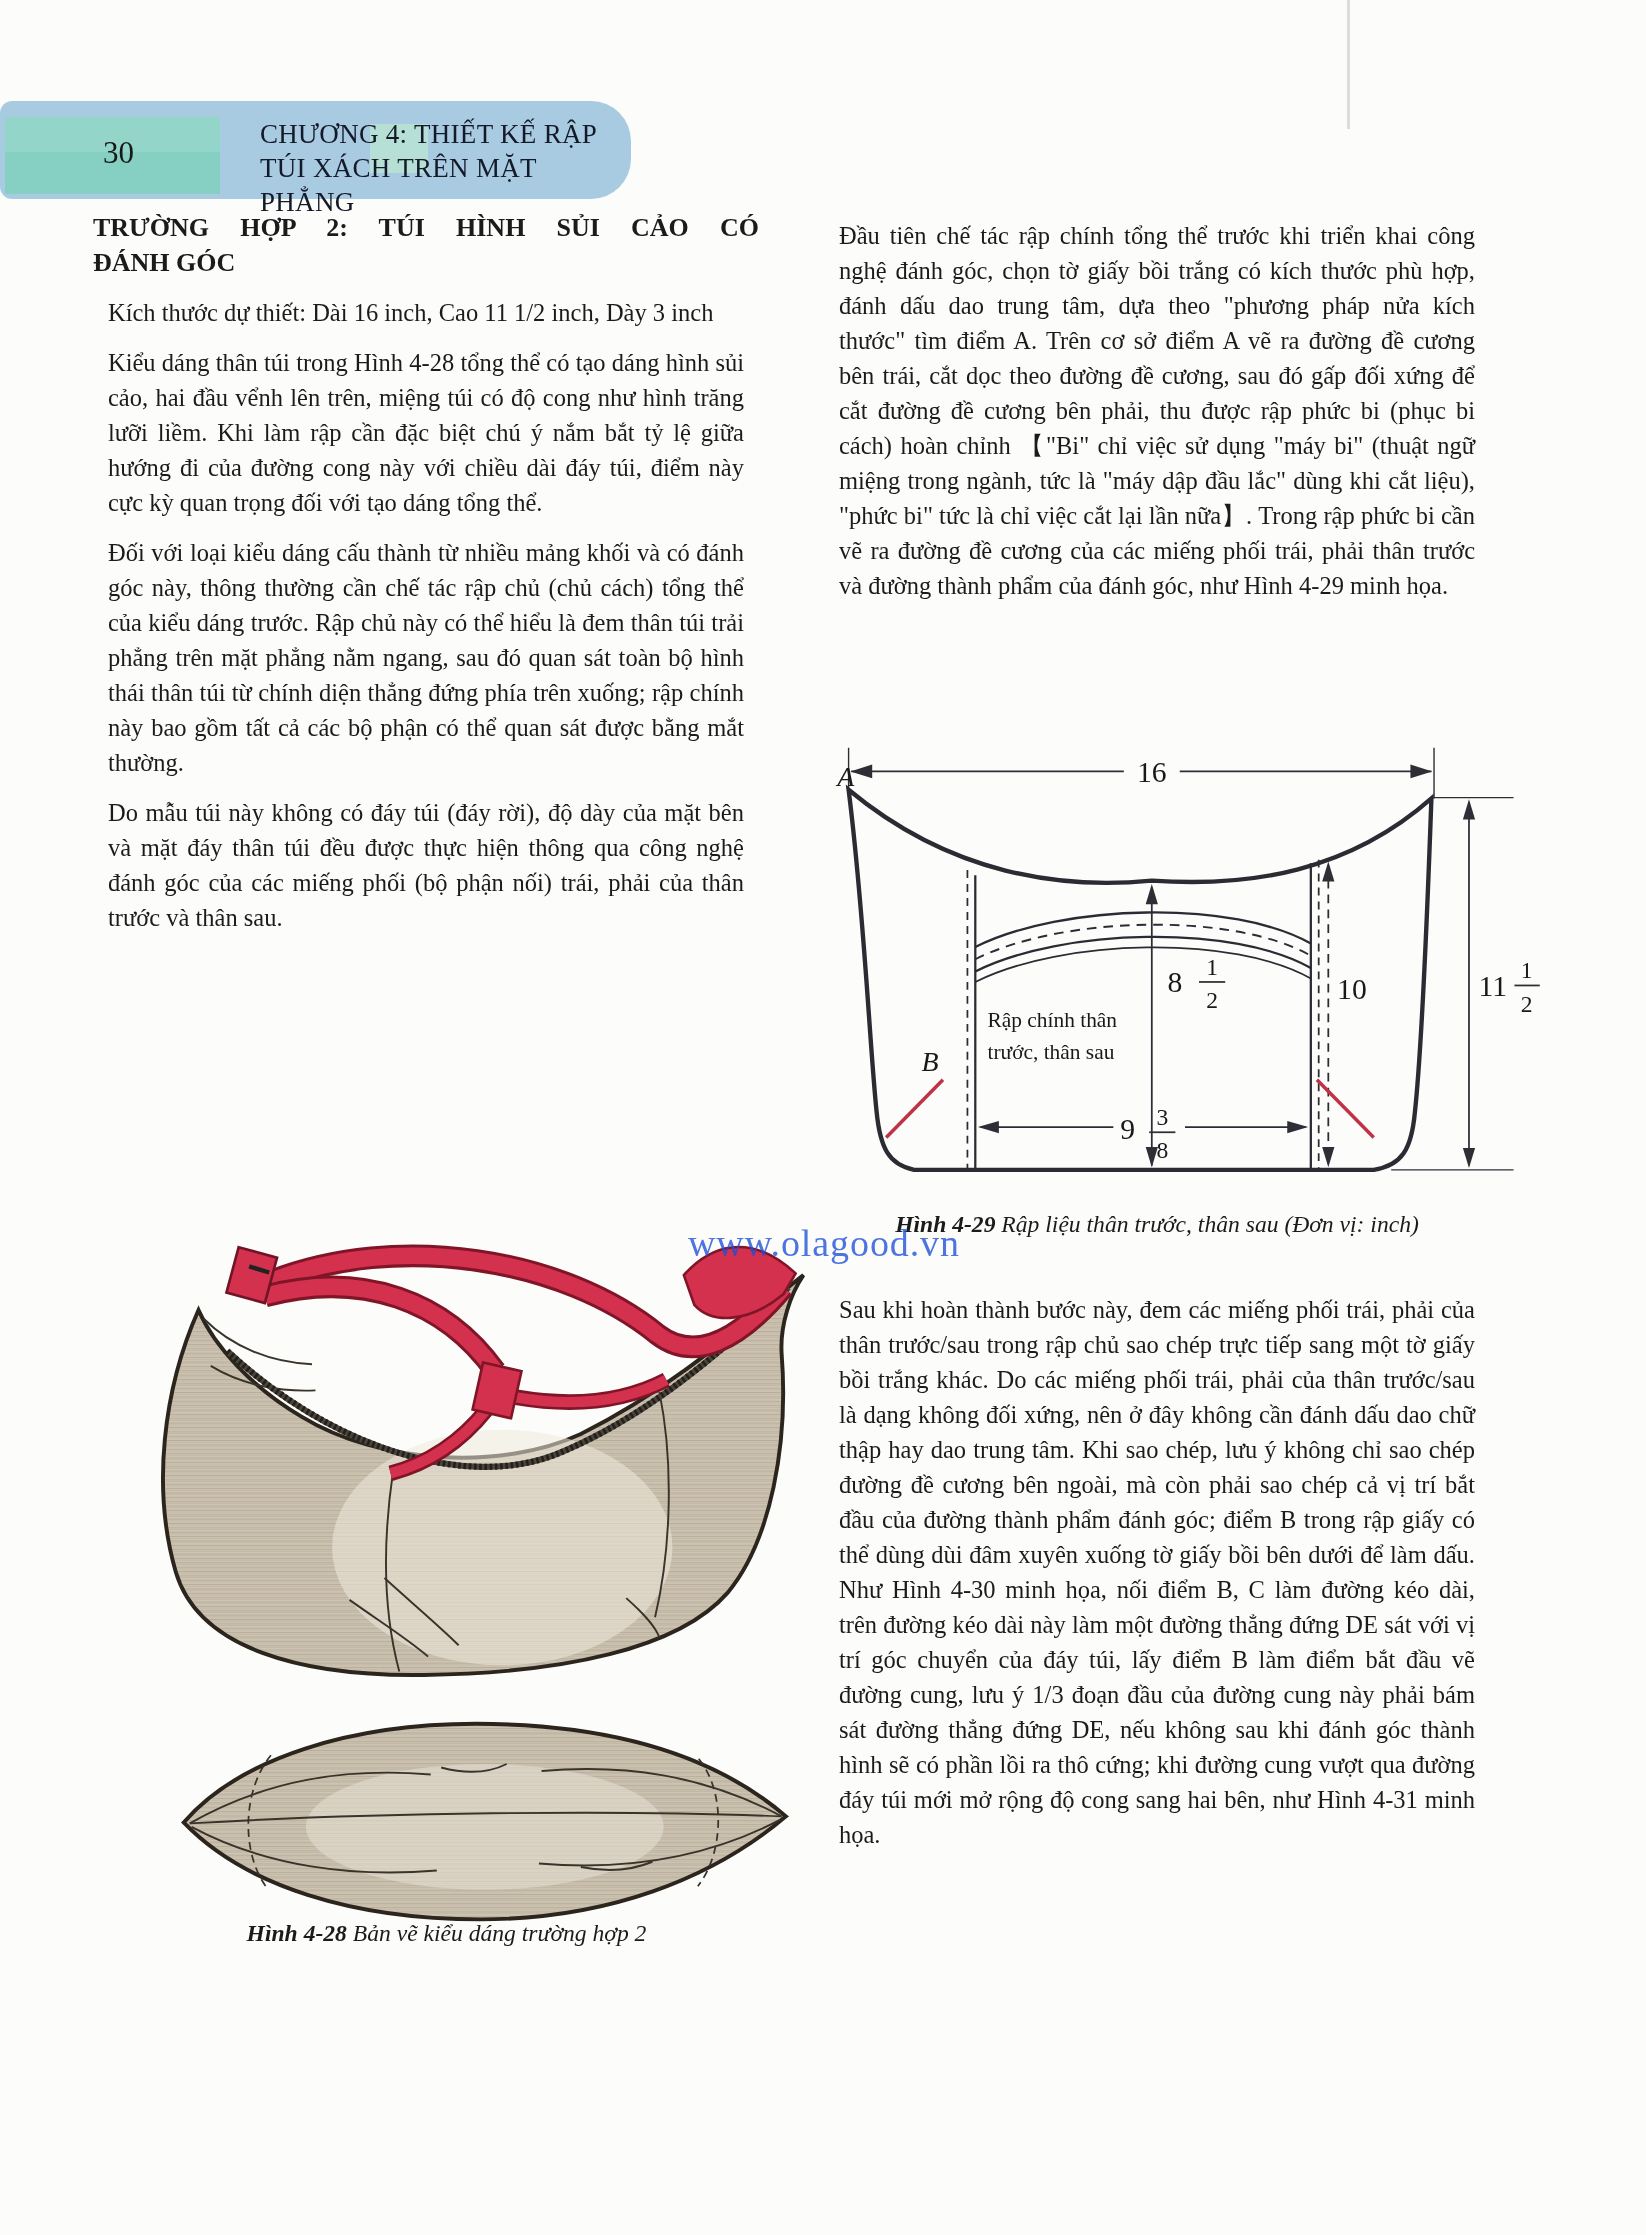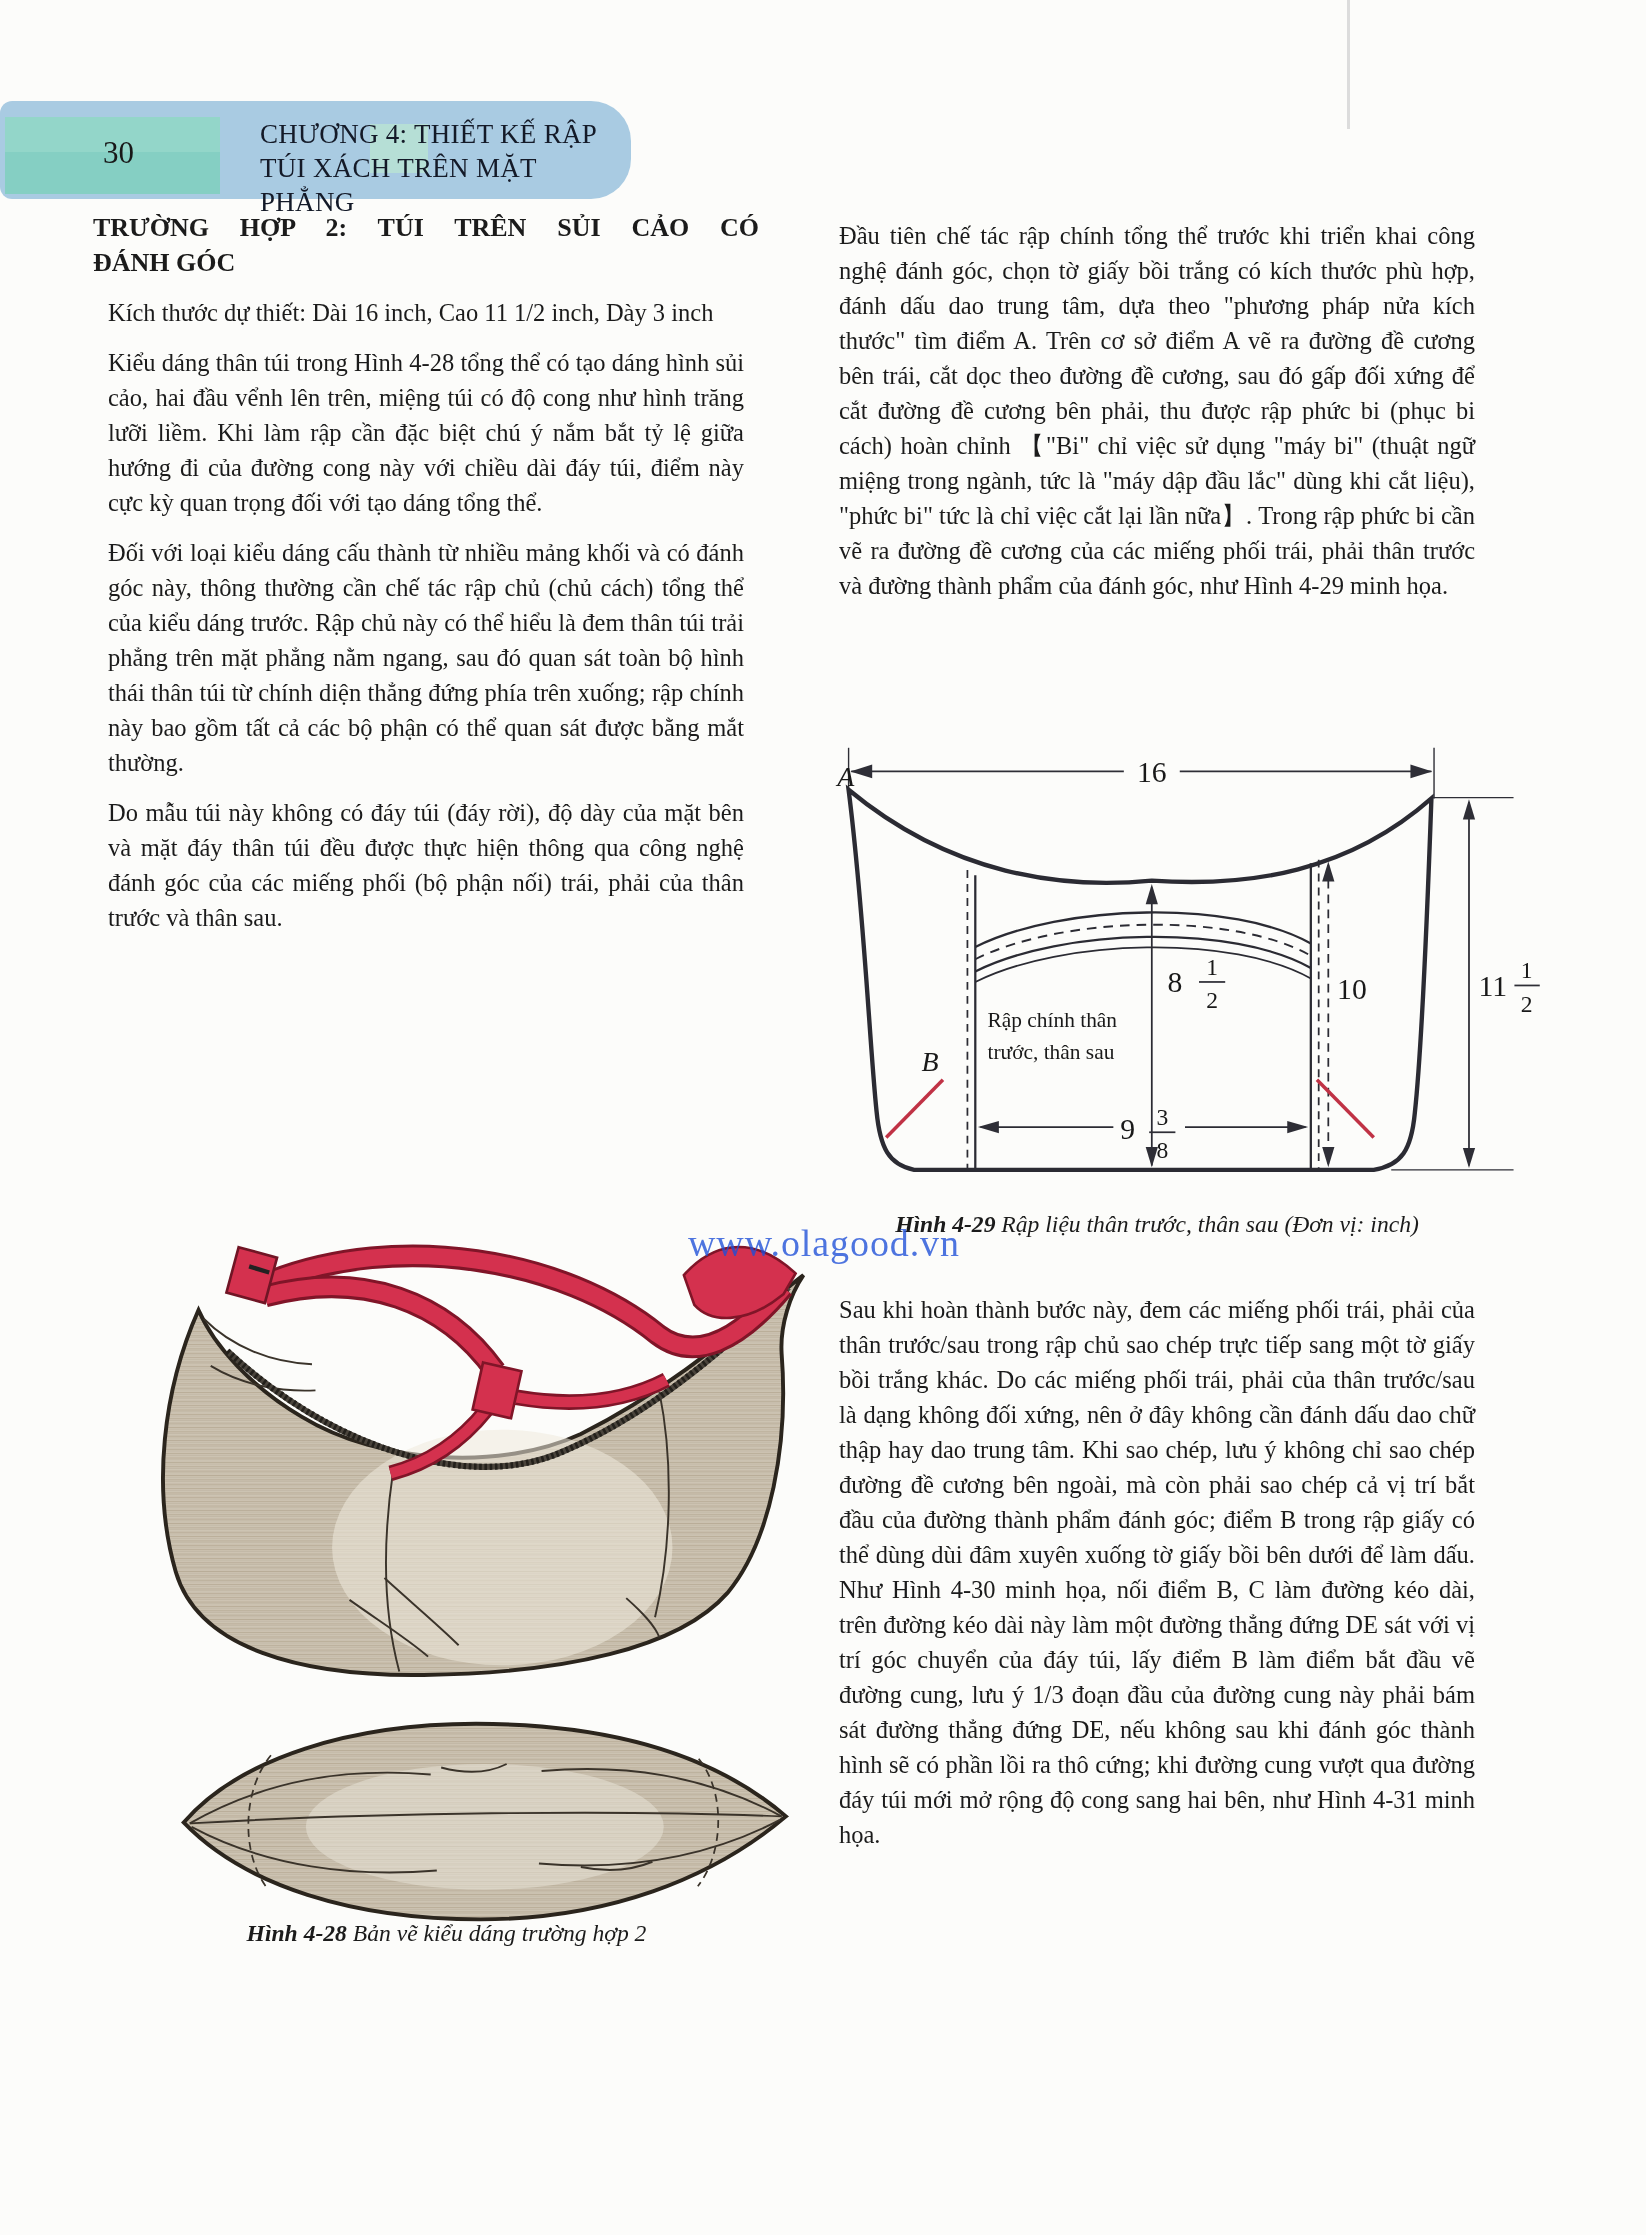--- a/index.html
+++ b/index.html
@@ -46,21 +46,21 @@
   <div class="banner-sq"></div>
   <div class="page-num">30</div>
   <div class="chapter-title">
     <span>CHƯƠNG 4: THIẾT KẾ RẬP</span><br>
     <span>TÚI XÁCH TRÊN MẶT PHẲNG</span>
   </div>
   <div class="scan-line"></div>
 
   <div class="col-left">
     <div class="heading">
-      <span class="l1">TRƯỜNG HỢP 2: TÚI TRÊN SỦI CẢO CÓ</span>
+      <span class="l1">TRƯỜNG HỢP 2: TÚI HÌNH SỦI CẢO CÓ</span>
       <span class="l2">ĐÁNH GÓC</span>
     </div>
     <p class="body">Kích thước dự thiết: Dài 16 inch, Cao 11 1/2 inch, Dày 3 inch</p>
     <p class="body">Kiểu dáng thân túi trong Hình 4-28 tổng thể có tạo dáng hình sủi cảo, hai đầu vểnh lên trên, miệng túi có độ cong như hình trăng lưỡi liềm. Khi làm rập cần đặc biệt chú ý nắm bắt tỷ lệ giữa hướng đi của đường cong này với chiều dài đáy túi, điểm này cực kỳ quan trọng đối với tạo dáng tổng thể.</p>
     <p class="body">Đối với loại kiểu dáng cấu thành từ nhiều mảng khối và có đánh góc này, thông thường cần chế tác rập chủ (chủ cách) tổng thể của kiểu dáng trước. Rập chủ này có thể hiểu là đem thân túi trải phẳng trên mặt phẳng nằm ngang, sau đó quan sát toàn bộ hình thái thân túi từ chính diện thẳng đứng phía trên xuống; rập chính này bao gồm tất cả các bộ phận có thể quan sát được bằng mắt thường.</p>
     <p class="body">Do mẫu túi này không có đáy túi (đáy rời), độ dày của mặt bên và mặt đáy thân túi đều được thực hiện thông qua công nghệ đánh góc của các miếng phối (bộ phận nối) trái, phải của thân trước và thân sau.</p>
   </div>
 
   <div class="col-right-top">
     <p class="body">Đầu tiên chế tác rập chính tổng thể trước khi triển khai công nghệ đánh góc, chọn tờ giấy bồi trắng có kích thước phù hợp, đánh dấu dao trung tâm, dựa theo "phương pháp nửa kích thước" tìm điểm A. Trên cơ sở điểm A vẽ ra đường đề cương bên trái, cắt dọc theo đường đề cương, sau đó gấp đối xứng để cắt đường đề cương bên phải, thu được rập phức bi (phục bi cách) hoàn chỉnh 【"Bi" chỉ việc sử dụng "máy bi" (thuật ngữ miệng trong ngành, tức là "máy dập đầu lắc" dùng khi cắt liệu), "phức bi" tức là chỉ việc cắt lại lần nữa】. Trong rập phức bi cần vẽ ra đường đề cương của các miếng phối trái, phải thân trước và đường thành phẩm của đánh góc, như Hình 4-29 minh họa.</p>

